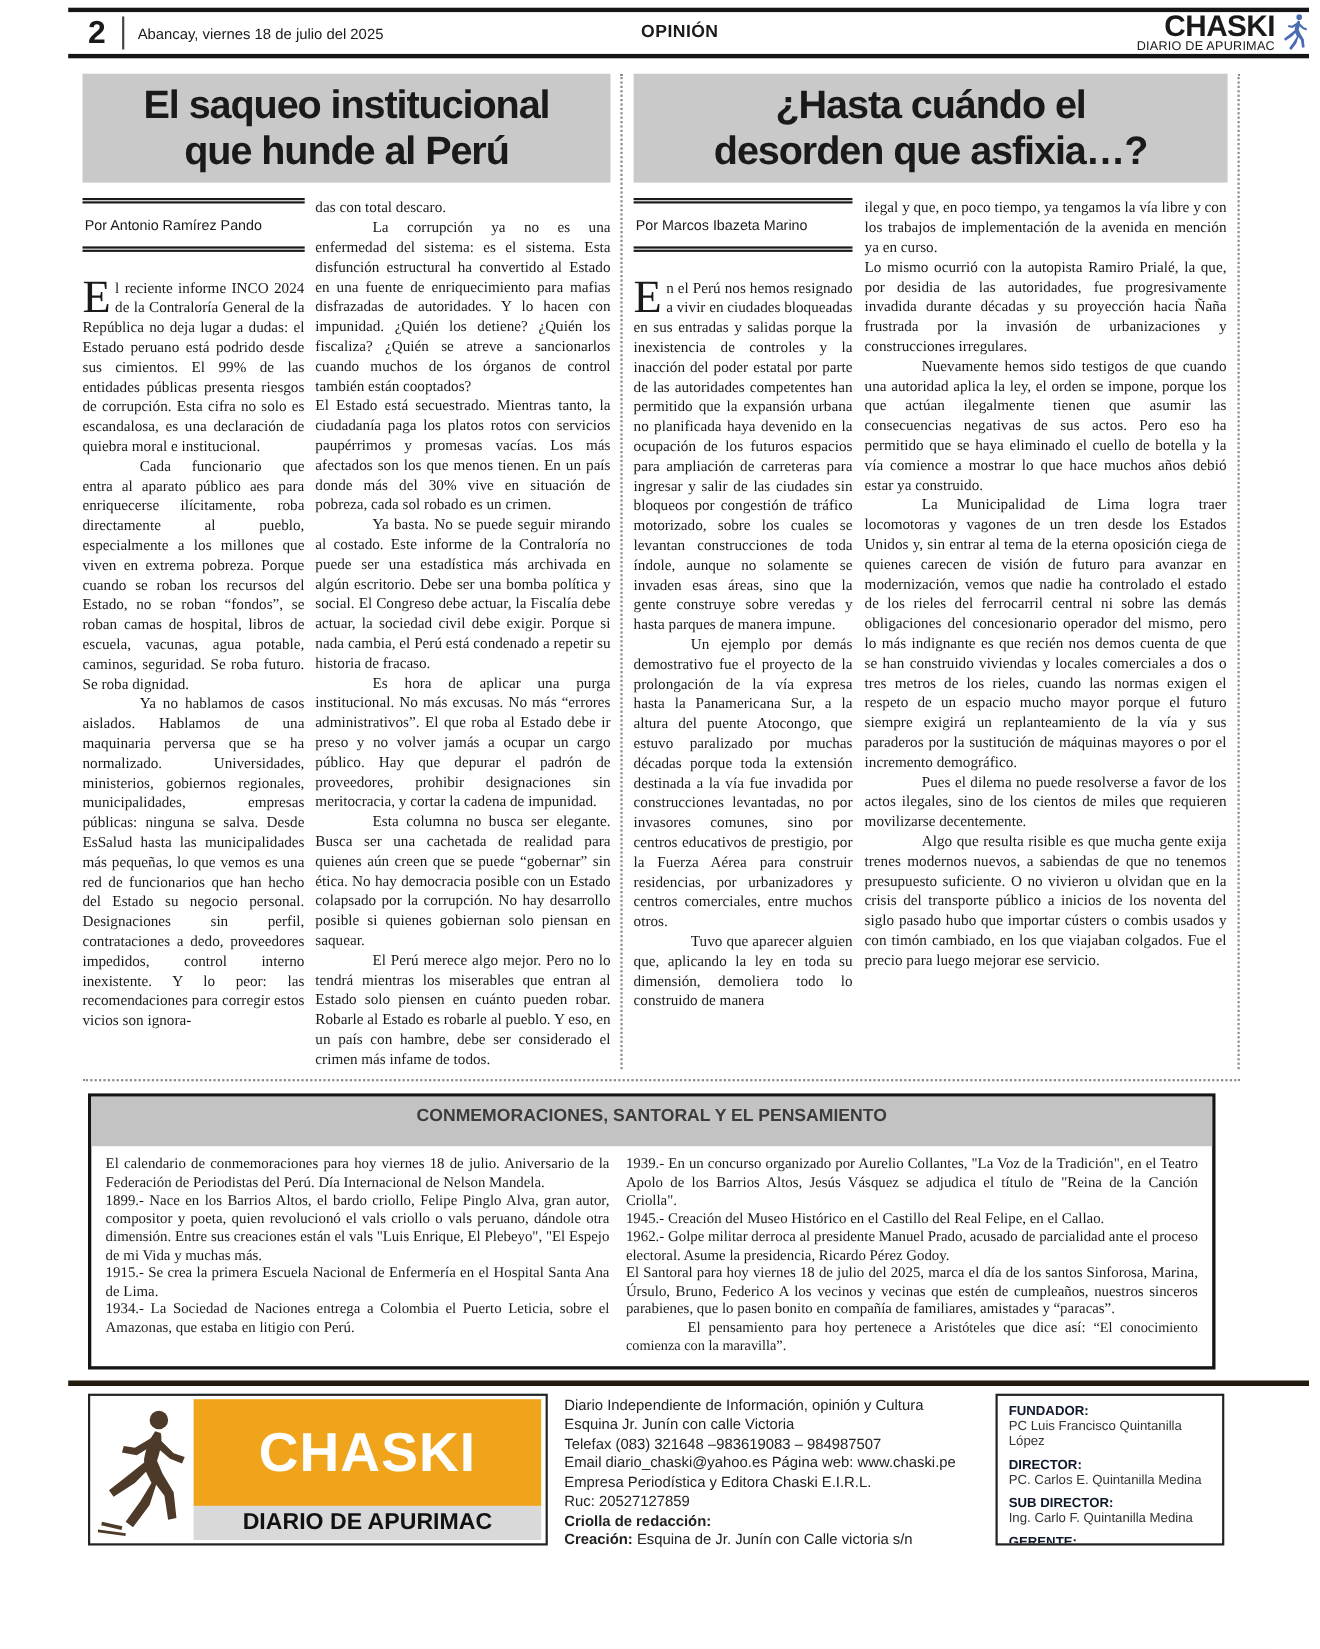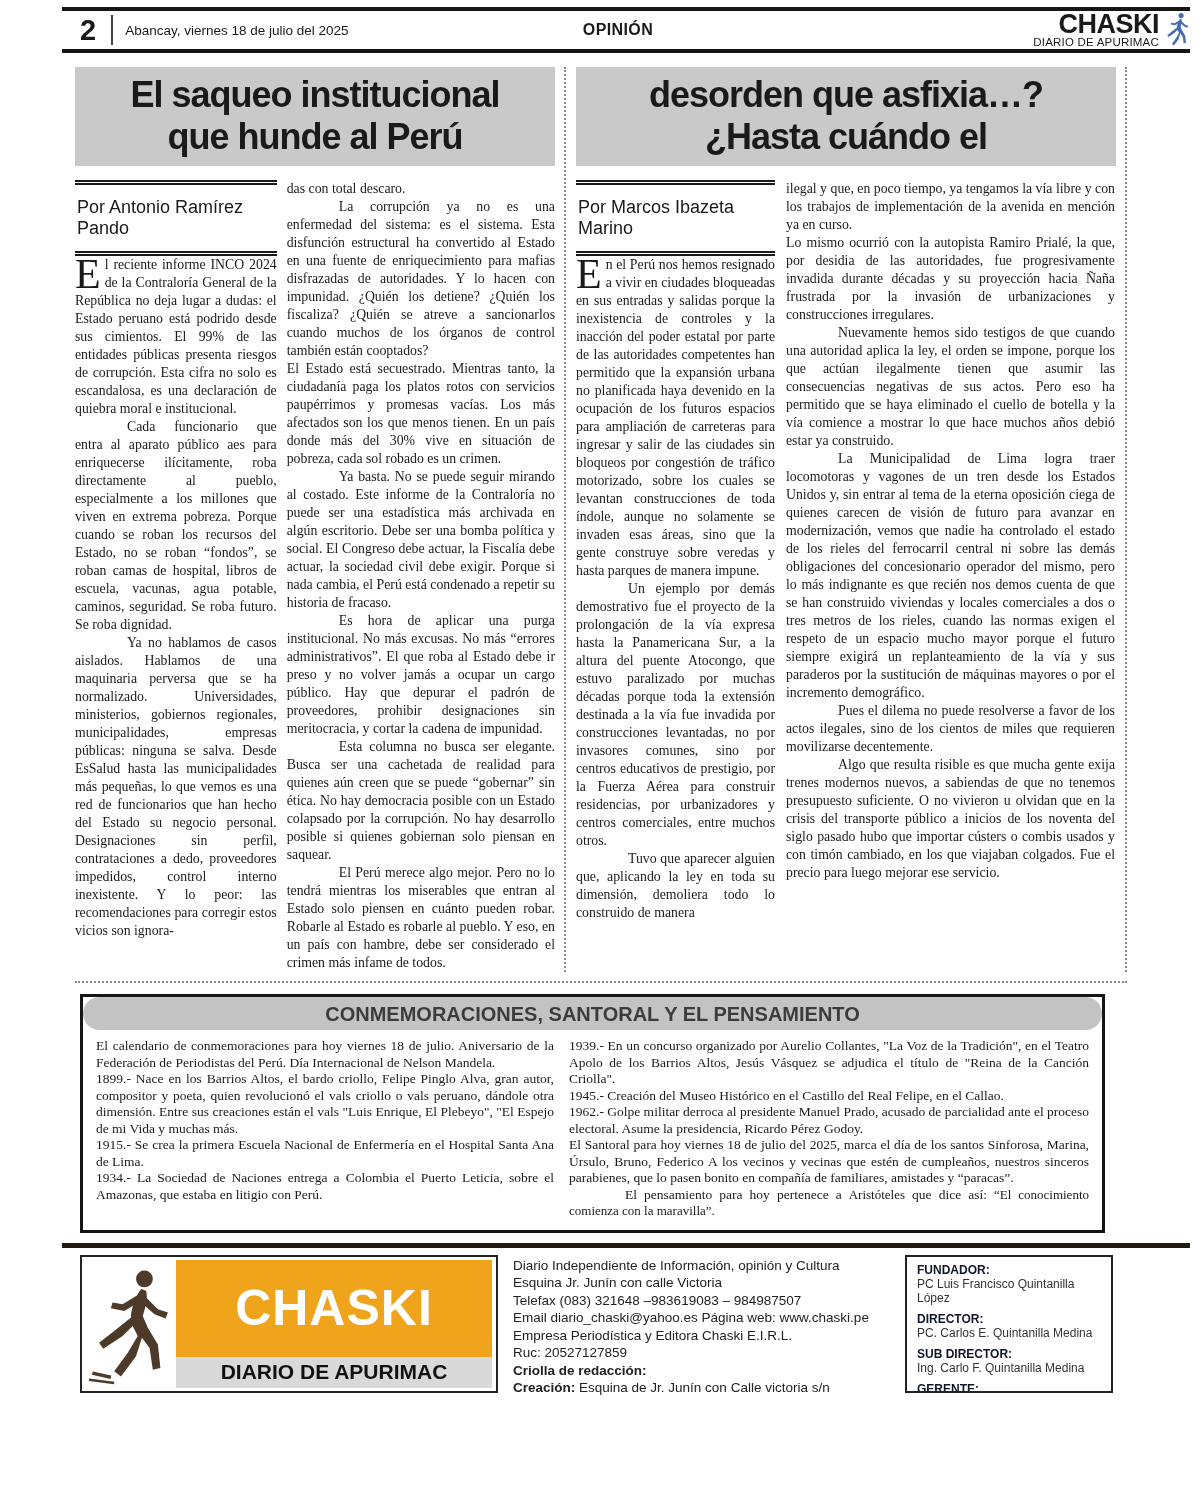--- a/index.html
+++ b/index.html
@@ -27,31 +27,31 @@
   .article-left  { width:491px; padding-right:9px; border-right:2px dotted #8a8a8a; }
   .article-right { width:550px; padding-left:10px; }
   .headline { background:#c9c9c9; text-align:center; font-family:"Liberation Sans", sans-serif;
               font-weight:bold; font-size:36px; line-height:42px; letter-spacing:-1px; padding:7px 14px 8px; }
   .cols { display:flex; margin-top:14px; }
   .a1c1 { width:206px; margin-right:10px; }
   .a1c2 { width:274px; }
   .a2c1 { width:199px; margin-right:11px; }
   .a2c2 { width:329px; }
   .byline { border-top:5px double #1a1a1a; border-bottom:5px double #1a1a1a; padding:12px 2px;
-            font-family:"Liberation Sans", sans-serif; font-size:18px; margin-bottom:0; }
+            font-family:"Liberation Sans", sans-serif; font-size:13px; margin-bottom:24px; }
   .body-p { margin:0; text-align:justify; font-size:13.8px; line-height:18px; }
   .indent { text-indent:52px; }
   .dropcap { float:left; font-size:42px; line-height:33px; padding:2px 4px 0 0; }
 
   .dotted-hr { border-top:2px dotted #8a8a8a; margin-top:9px; width:1052px; }
 
   
   .cal-box { margin:11px 0 0 80px; width:1025px; border:3px solid #151515; background:#fff; }
   .cal-head { background:#c3c3c3; text-align:center; font-family:"Liberation Sans", sans-serif;
-              font-weight:bold; color:#3c3c3c; font-size:20px; line-height:27px; padding:4px 0 2px;border-radius:31px; }
+              font-weight:bold; color:#3c3c3c; font-size:16px; line-height:27px; padding:4px 0 14px; }
   .cal-body { display:flex; padding:8px 13px 10px; gap:15px; }
   .cal-c1 { width:458px; }
   .cal-c2 { flex:1; }
   .cal-p { margin:0; text-align:justify; font-size:13.5px; line-height:16.5px; }
   .pensamiento { text-indent:56px; }
   .sans-inline { font-family:Liberation Serif, serif; font-size:13px; }
 
   
   .footer-rule { height:5px; background:#241b10; margin:10px 10px 0 62px; }
   .footer { display:flex; margin:7px 0 0 80px; width:1042px; height:138px; }
@@ -127,22 +127,22 @@
             <p class="body-p indent">Ya basta. No se puede seguir mirando al costado. Este informe de la Contraloría no puede ser una estadística más archivada en algún escritorio. Debe ser una bomba política y social. El Congreso debe actuar, la Fiscalía debe actuar, la sociedad civil debe exigir. Porque si nada cambia, el Perú está condenado a repetir su historia de fracaso.</p>
             <p class="body-p indent">Es hora de aplicar una purga institucional. No más excusas. No más “errores administrativos”. El que roba al Estado debe ir preso y no volver jamás a ocupar un cargo público. Hay que depurar el padrón de proveedores, prohibir designaciones sin meritocracia, y cortar la cadena de impunidad.</p>
             <p class="body-p indent">Esta columna no busca ser elegante. Busca ser una cachetada de realidad para quienes aún creen que se puede “gobernar” sin ética. No hay democracia posible con un Estado colapsado por la corrupción. No hay desarrollo posible si quienes gobiernan solo piensan en saquear.</p>
             <p class="body-p indent">El Perú merece algo mejor. Pero no lo tendrá mientras los miserables que entran al Estado solo piensen en cuánto pueden robar. Robarle al Estado es robarle al pueblo. Y eso, en un país con hambre, debe ser considerado el crimen más infame de todos.</p>
           </div>
         </div>
       </div>
 
       <div class="article-right">
         <div class="headline">
+          <div>¿Hasta cuándo el</div>
           <div>desorden que asfixia…?</div>
-          <div>¿Hasta cuándo el</div>
         </div>
         <div class="cols">
           <div class="a2c1">
             <div class="byline">Por Marcos Ibazeta Marino</div>
             <p class="body-p"><span class="dropcap">E</span><span>n el Perú nos hemos resignado a vivir en ciudades bloqueadas en sus entradas y salidas porque la inexistencia de controles y la inacción del poder estatal por parte de las autoridades competentes han permitido que la expansión urbana no planificada haya devenido en la ocupación de los futuros espacios para ampliación de carreteras para ingresar y salir de las ciudades sin bloqueos por congestión de tráfico motorizado, sobre los cuales se levantan construcciones de toda índole, aunque no solamente se invaden esas áreas, sino que la gente construye sobre veredas y hasta parques de manera impune.</span></p>
             <p class="body-p indent">Un ejemplo por demás demostrativo fue el proyecto de la prolongación de la vía expresa hasta la Panamericana Sur, a la altura del puente Atocongo, que estuvo paralizado por muchas décadas porque toda la extensión destinada a la vía fue invadida por construcciones levantadas, no por invasores comunes, sino por centros educativos de prestigio, por la Fuerza Aérea para construir residencias, por urbanizadores y centros comerciales, entre muchos otros.</p>
             <p class="body-p indent">Tuvo que aparecer alguien que, aplicando la ley en toda su dimensión, demoliera todo lo construido de manera</p>
           </div>
           <div class="a2c2">
             <p class="body-p">ilegal y que, en poco tiempo, ya tengamos la vía libre y con los trabajos de implementación de la avenida en mención ya en curso.</p>

